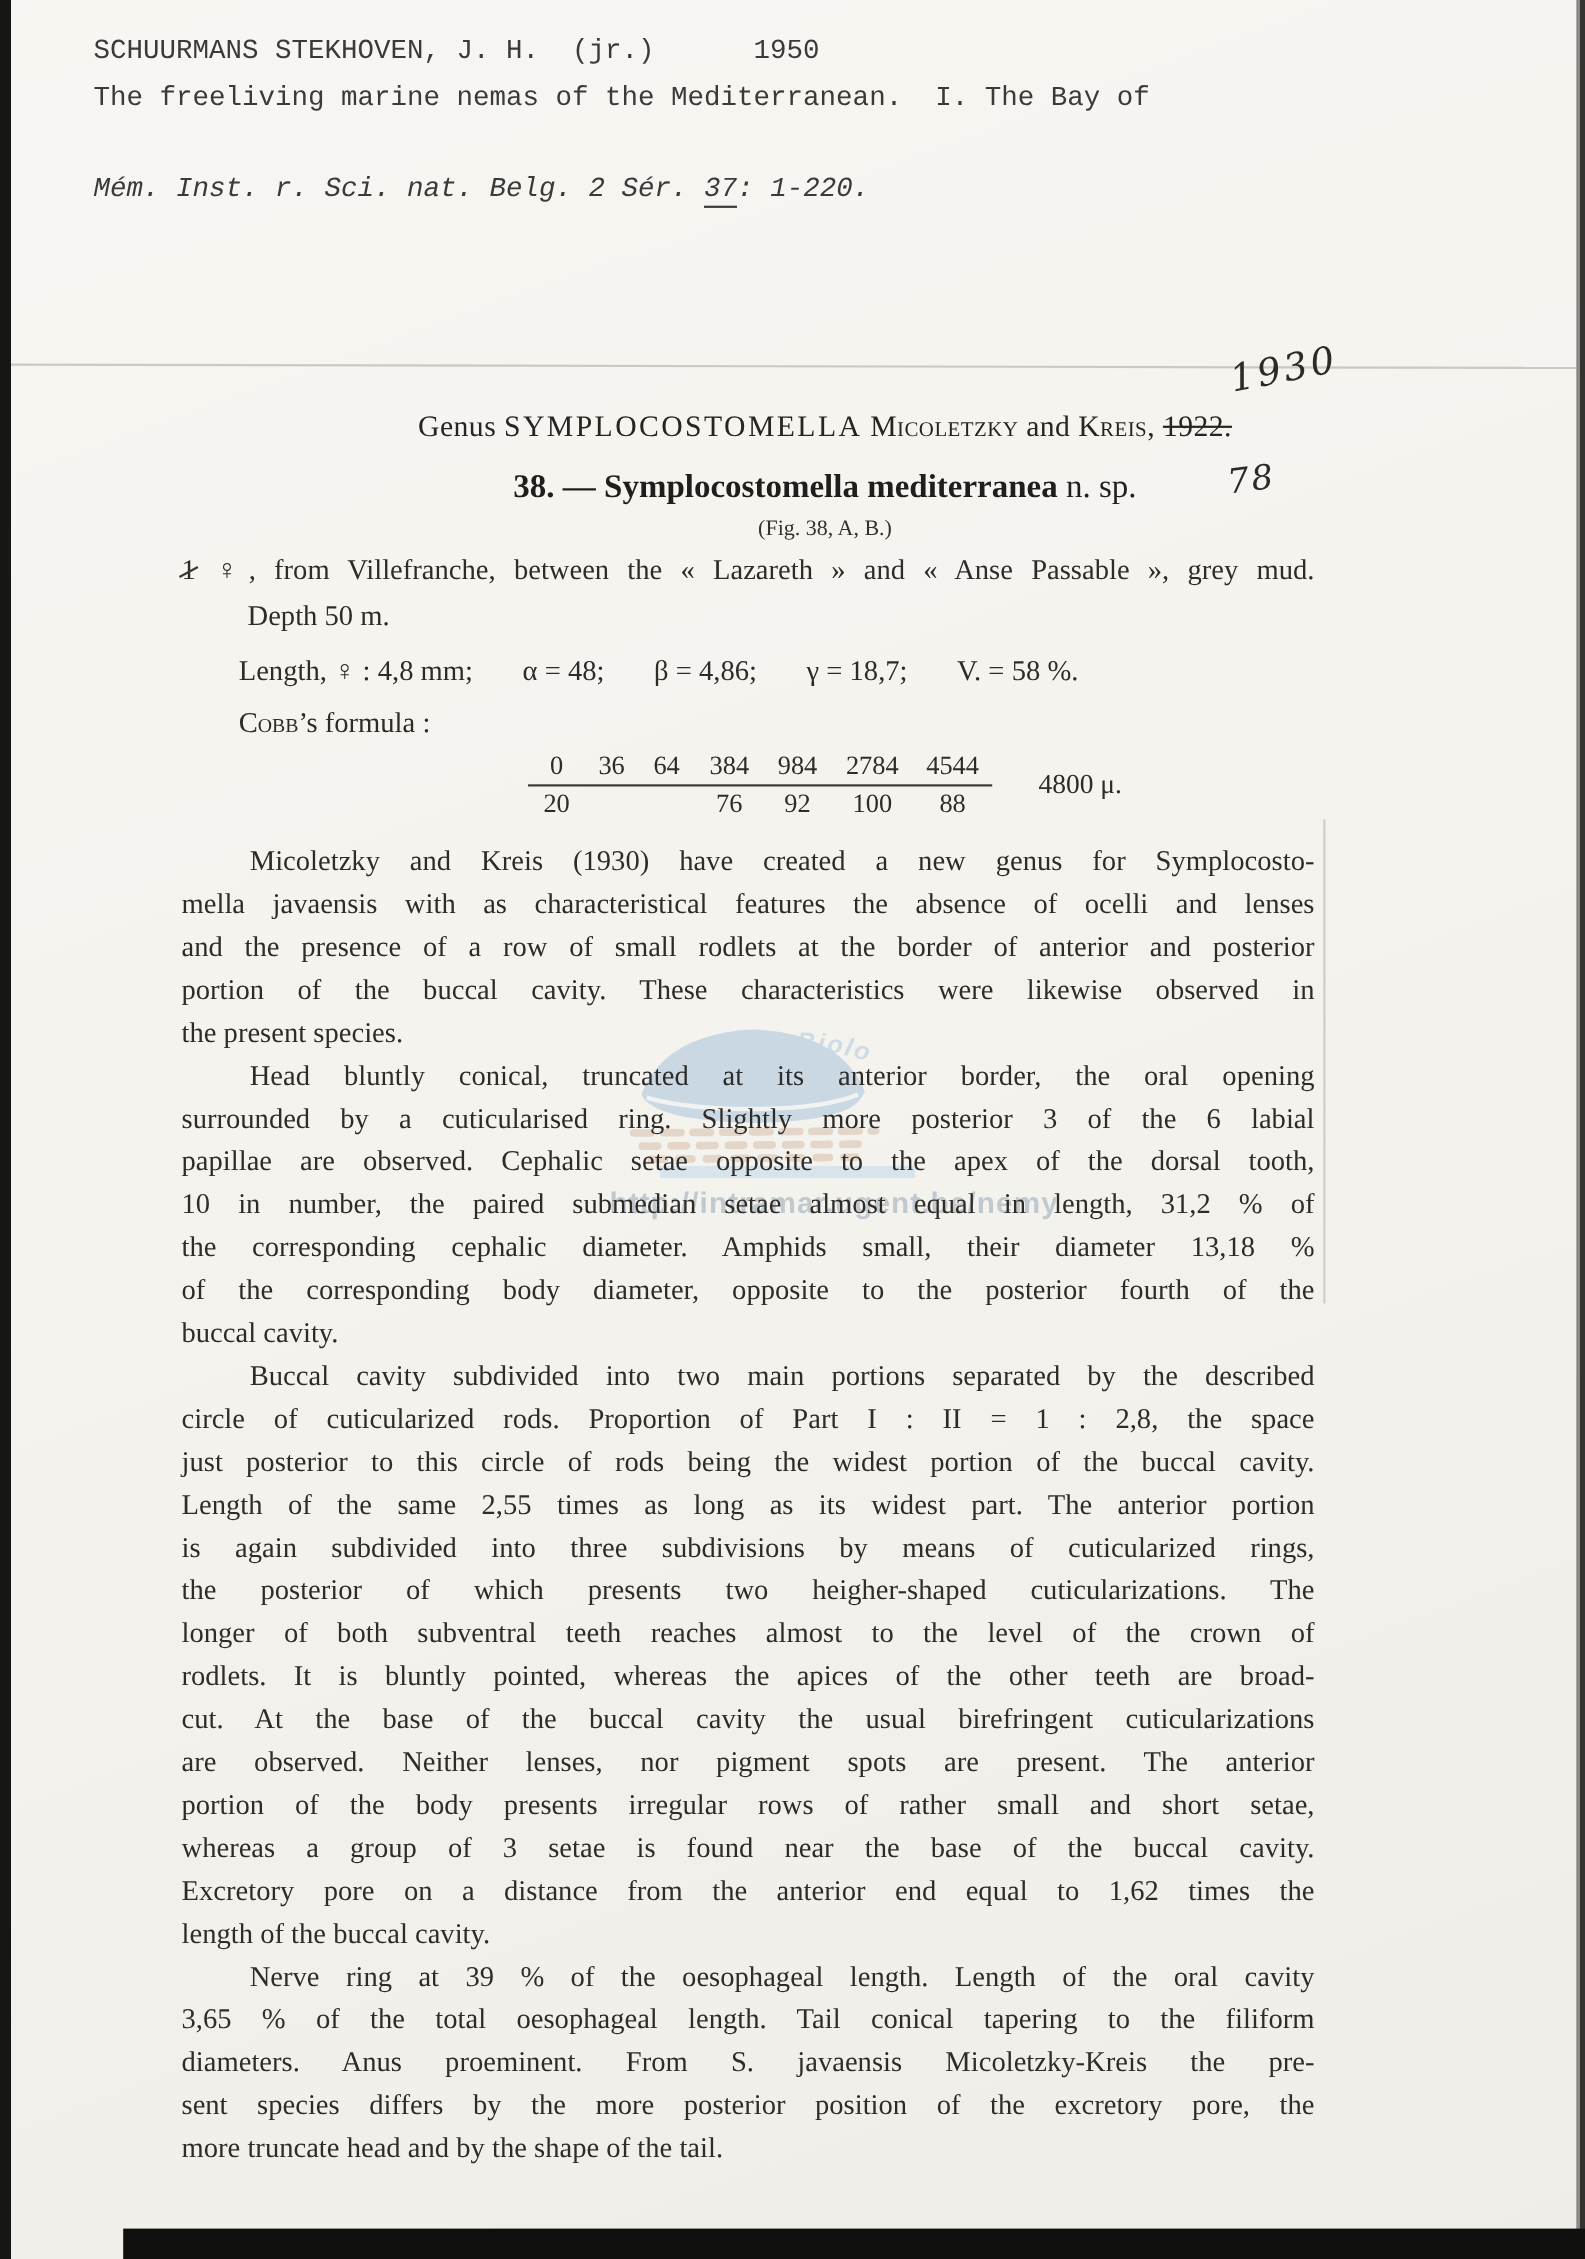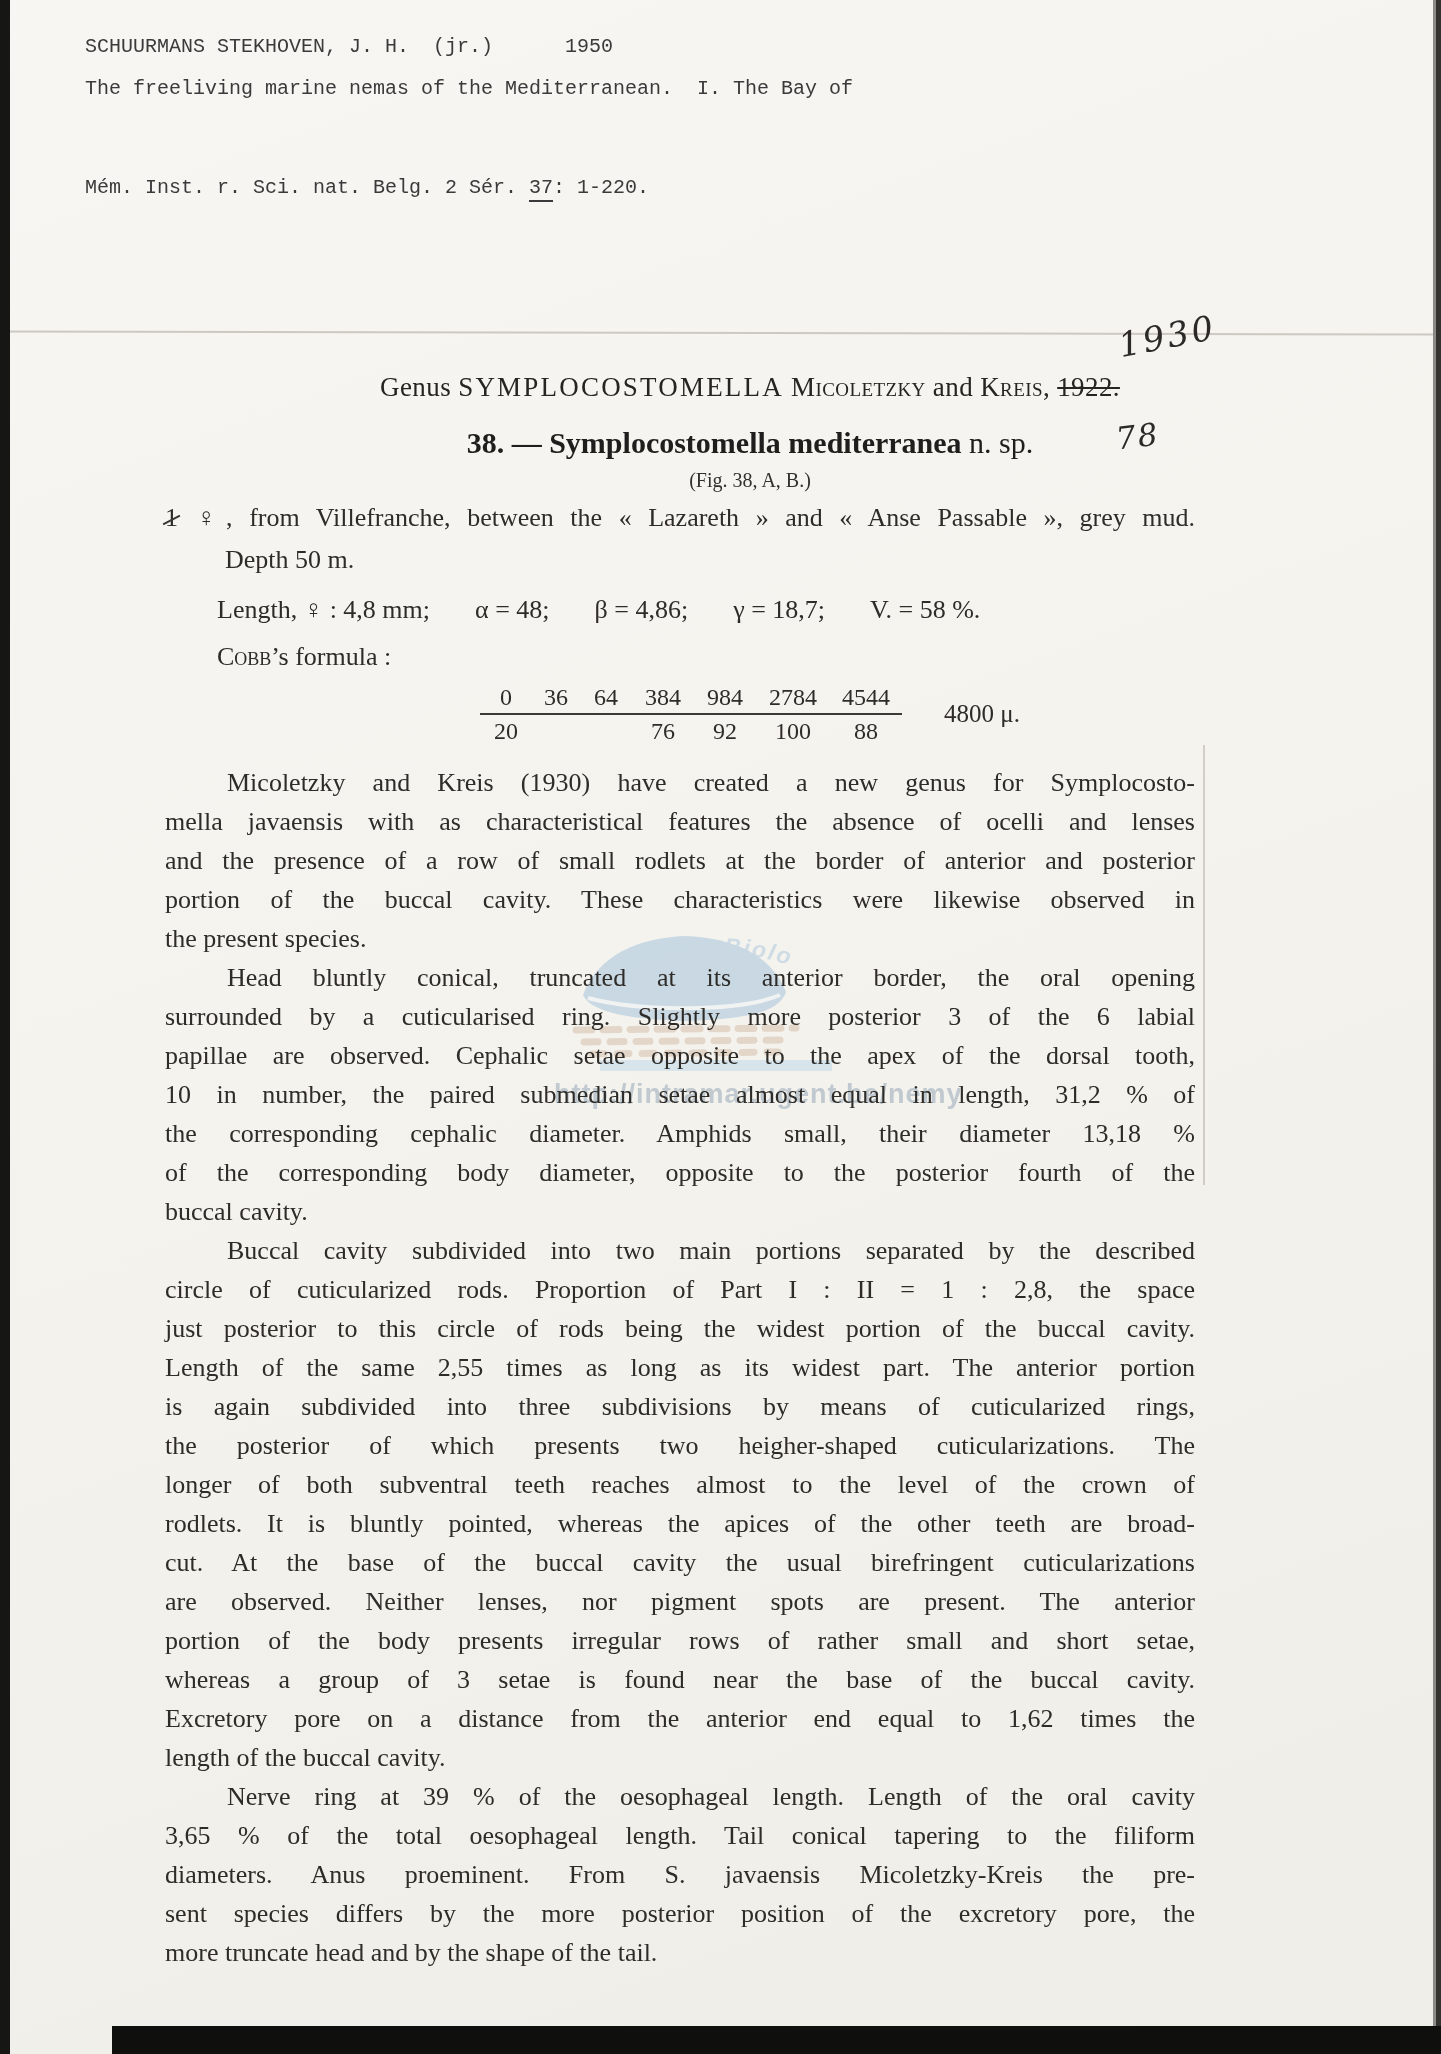--- a/index.html
+++ b/index.html
@@ -16,24 +16,24 @@
                 background:linear-gradient(to left,#34332f 0 5px,#8b8a86 5px 8px); }
   .edge-bottom{ position:absolute; left:112px; top:2026px; width:1329px; height:28px; background:#0f0f0e; }
   .hairline   { position:absolute; left:0; top:332px; width:1441px; height:2px;
                 background:#bdbab3; opacity:.75; transform:rotate(.12deg); }
   .margin-line{ position:absolute; left:1203px; top:745px; width:2px; height:440px;
                 background:#b2afa8; opacity:.55; }
 
   
   .typed { position:absolute; left:85px; top:30px; z-index:2;
            font-family:"Liberation Mono","DejaVu Sans Mono",monospace;
-           font-size:20px; color:#3a3a3a; }
+           font-size:25px; color:#3a3a3a; }
   .typed .tw { white-space:pre; line-height:33px; }
   .typed .tw1 { margin-bottom:9px; }
-  .typed .tw4 { margin-top:66px; }
+  .typed .tw4 { margin-top:50px;font-style:italic; }
   .vol-underline { border-bottom:2px solid #3a3a3a; padding-bottom:1px; }
 
   
   .headings { position:absolute; left:235px; top:372px; width:1030px; z-index:2; text-align:center; }
   .genus-line { font-size:27px; line-height:30px; letter-spacing:.4px; color:#262522; }
   .genus-name { letter-spacing:2.2px; }
   .smallcaps  { font-variant:small-caps; }
   .year-struck{ text-decoration:line-through; text-decoration-thickness:2px; }
   .species-title { margin-top:24px; font-size:30px; line-height:34px; color:#1f1e1c; }
   .species-title .bold { font-weight:bold; }

